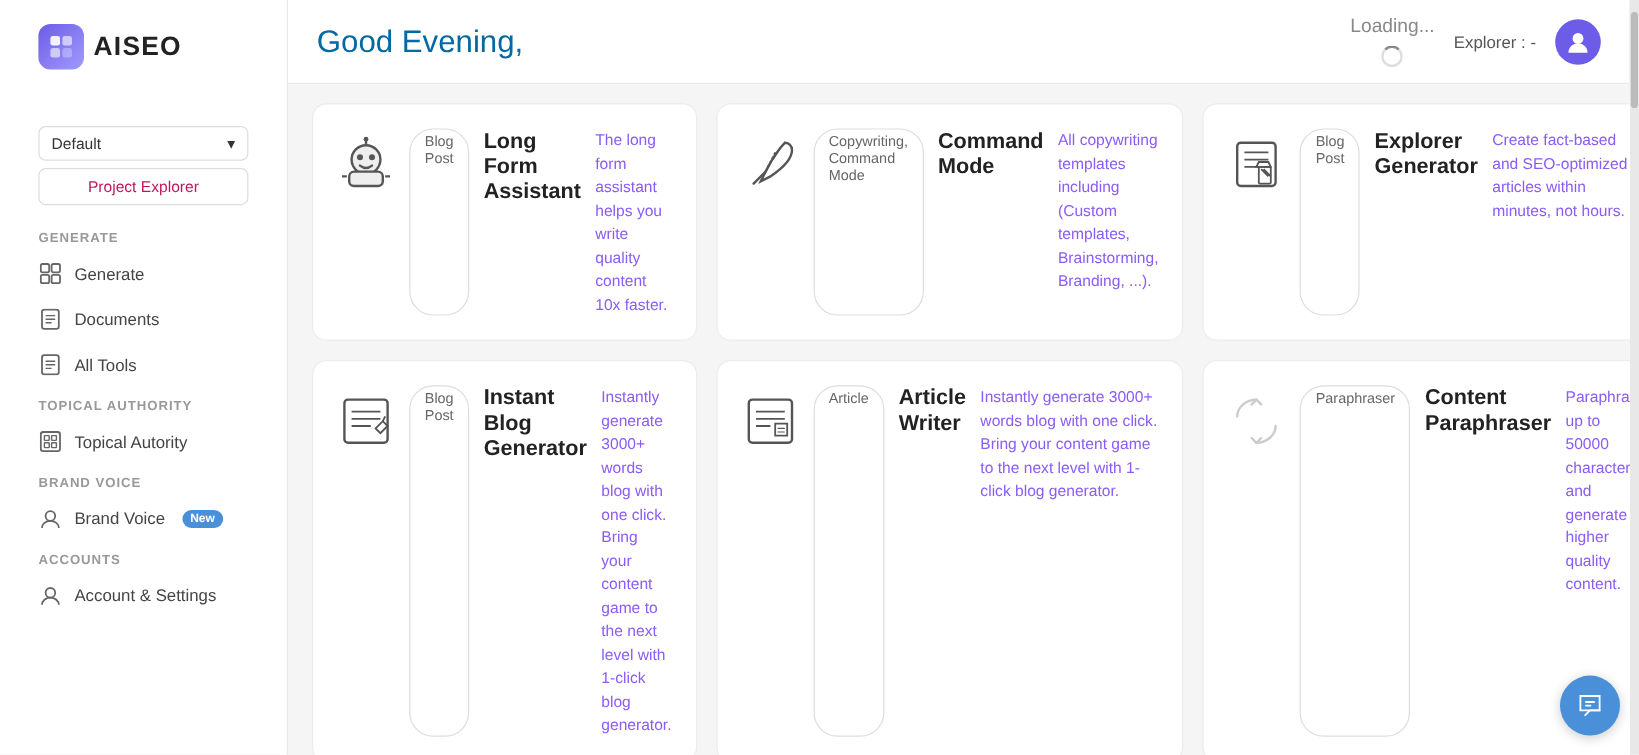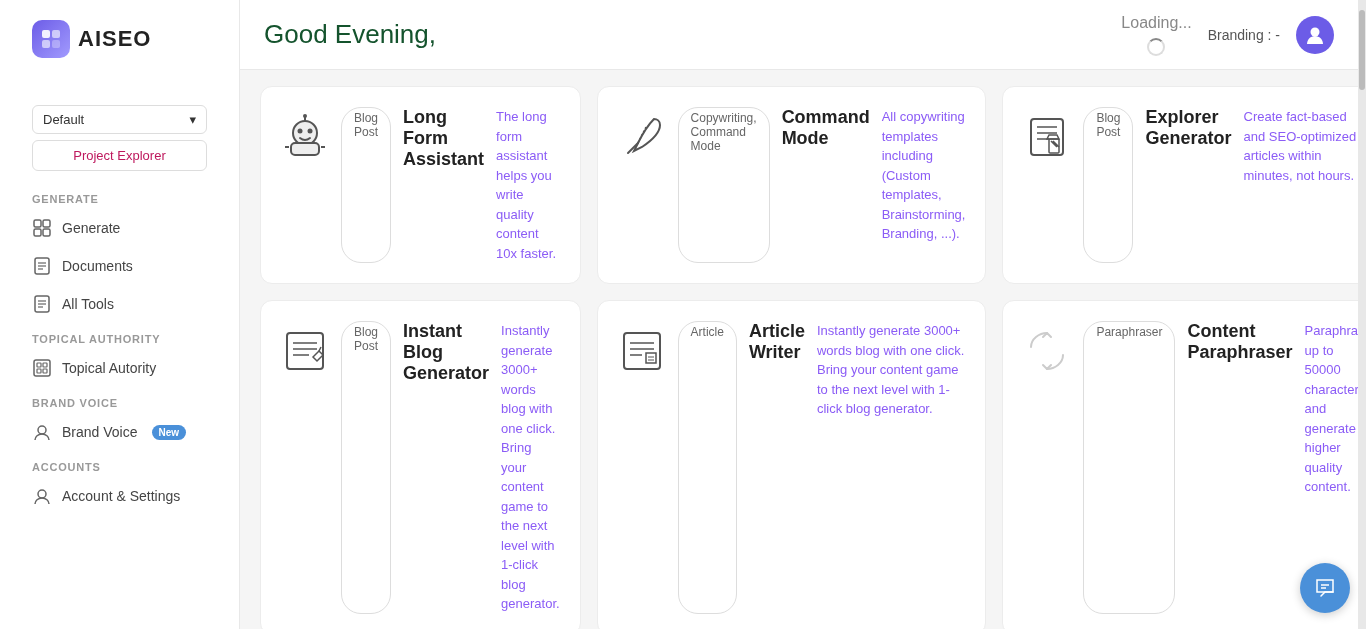--- a/index.html
+++ b/index.html
@@ -121,21 +121,21 @@
       padding: 0 24px;
       height: 70px;
       display: flex;
       align-items: center;
       justify-content: space-between;
       flex-shrink: 0;
     }
     .header-greeting {
       font-size: 26px;
       font-weight: 400;
-      color: #14532d;
+      color: #0369a1;
     }
     .header-right {
       display: flex;
       align-items: center;
       gap: 16px;
     }
     .loading-indicator {
       display: flex;
       align-items: center;
       gap: 6px;
@@ -367,21 +367,21 @@
 
 <div class="main">
   <div class="header">
     <span class="header-greeting">Good Evening,</span>
     <div class="header-right">
       <div class="loading-indicator">
         <span>Loading...</span>
         <div class="spinner"></div>
       </div>
       <div class="credits-section">
-        <span class="credits-label">Branding : -</span>
+        <span class="credits-label">Explorer : -</span>
       </div>
       <div class="avatar">
         <svg width="22" height="22" viewBox="0 0 22 22" fill="none">
             <circle cx="11" cy="8" r="4.5" fill="white"></circle>
             <path d="M3 20c0-4.4 3.6-8 8-8s8 3.6 8 8" fill="white"></path>
           </svg>
       </div>
     </div>
   </div>
 

